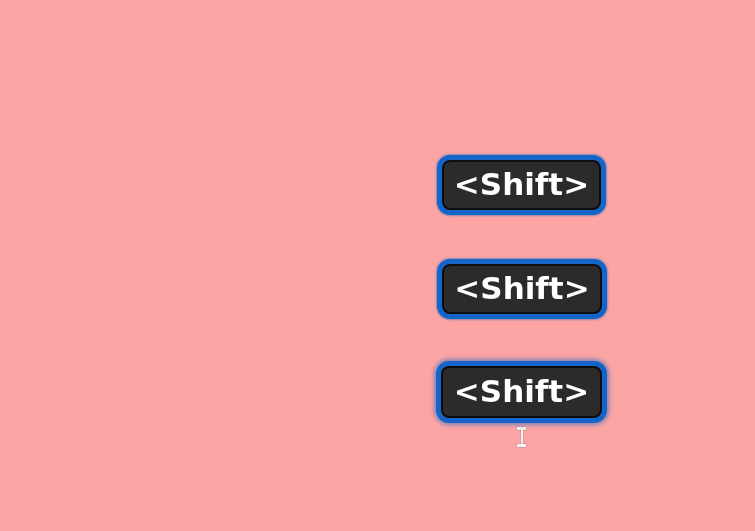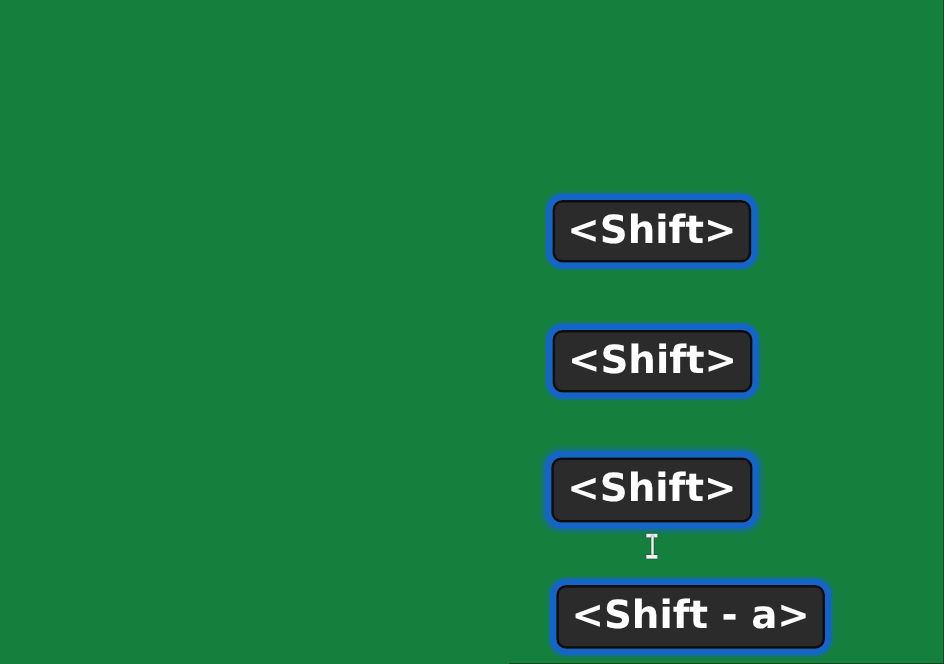--- a/index.html
+++ b/index.html
@@ -4,21 +4,21 @@
 <style>
   html, body {
     margin: 0;
     padding: 0;
     background: #000;
   }
   .screen {
     position: relative;
     width: 755px;
     height: 531px;
-    background: #15803d;
+    background: #fca5a5;
     overflow: hidden;
     font-family: "DejaVu Sans", sans-serif;
   }
   .key-button {
     position: absolute;
     box-sizing: border-box;
     background: #2b2b2b;
     border: 5px solid #1565c8;
     border-radius: 13px;
     box-shadow: inset 0 0 0 2px #0d0d0d, 0 0 2px 1px rgba(21, 101, 200, 0.45);
@@ -81,23 +81,20 @@
   </div>
 
   <div class="key-button btn-2">
     <span class="key-label">&lt;Shift&gt;</span>
   </div>
 
   <div class="key-button btn-3">
     <span class="key-label">&lt;Shift&gt;</span>
   </div>
 
-  <div class="key-button btn-4">
-    <span class="key-label">&lt;Shift - a&gt;</span>
-  </div>
 
   <div class="ibeam">
     <span class="serif-top"></span>
     <span class="stem"></span>
     <span class="serif-bottom"></span>
   </div>
 
 </div>
 
 </body></html>

